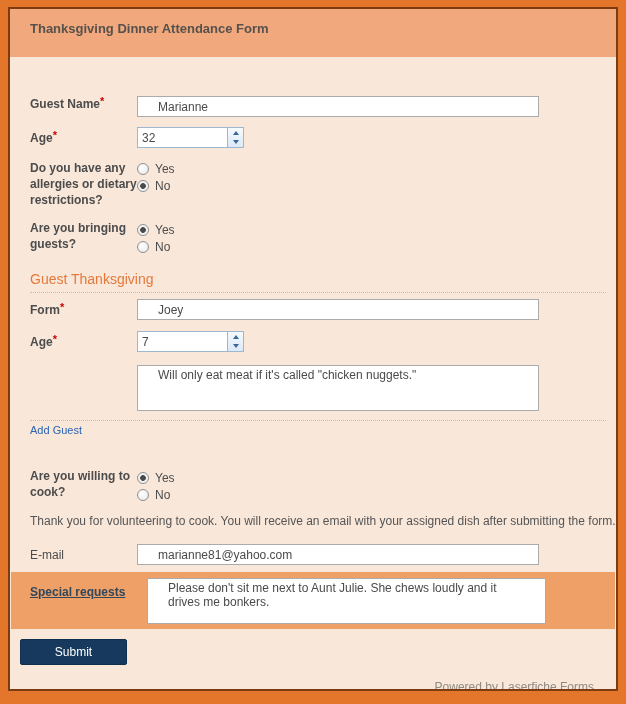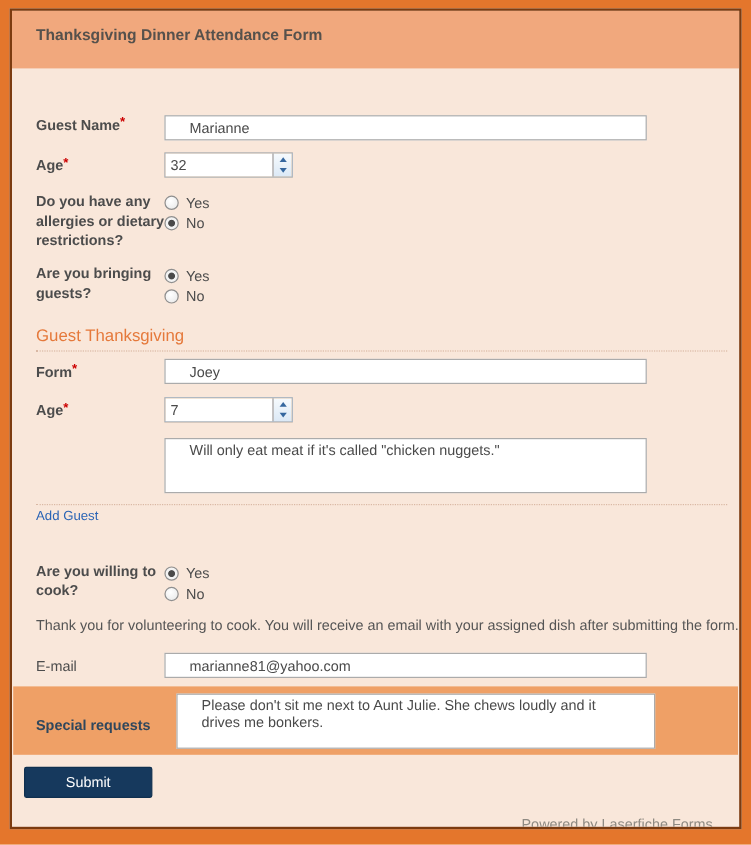--- a/index.html
+++ b/index.html
@@ -79,21 +79,21 @@
     padding-bottom:5px; border-bottom:1px dotted var(--dotted, #d9b8a4);
   }
   .dotline { position:absolute; left:20px; right:10px; border-top:1px dotted var(--dotted, #d9b8a4); }
   .link { position:absolute; left:20px; font-size:11px; color:var(--link, #2a64b5); text-decoration:none; cursor:pointer; }
   .note { position:absolute; left:20px; color:var(--note_text, #555555); white-space:nowrap; }
 
   .special {
     position:absolute; left:1px; right:1px; top:515px; height:57px;
     background:var(--highlight_bg, #efa066);
   }
-  .special .flabel { left:19px; top:24px; color:var(--special_label, #30475c); }
+  .special .flabel { left:19px; top:12px; color:var(--special_label, #30475c);text-decoration:underline; }
   .special .ta { left:136px; top:6px; width:399px; height:46px; }
 
   .submit-btn {
     position:absolute; left:10px; top:582px; width:107px; height:26px;
     background:var(--submit_bg, #16395d); color:var(--submit_text, #ffffff);
     border:1px solid #10304f; border-radius:2px;
     font:12px "Liberation Sans", sans-serif; cursor:pointer;
   }
   .footer-text { position:absolute; right:22px; top:623px; color:var(--footer_text, #8f8a82); font-size:12px; }
 </style>

